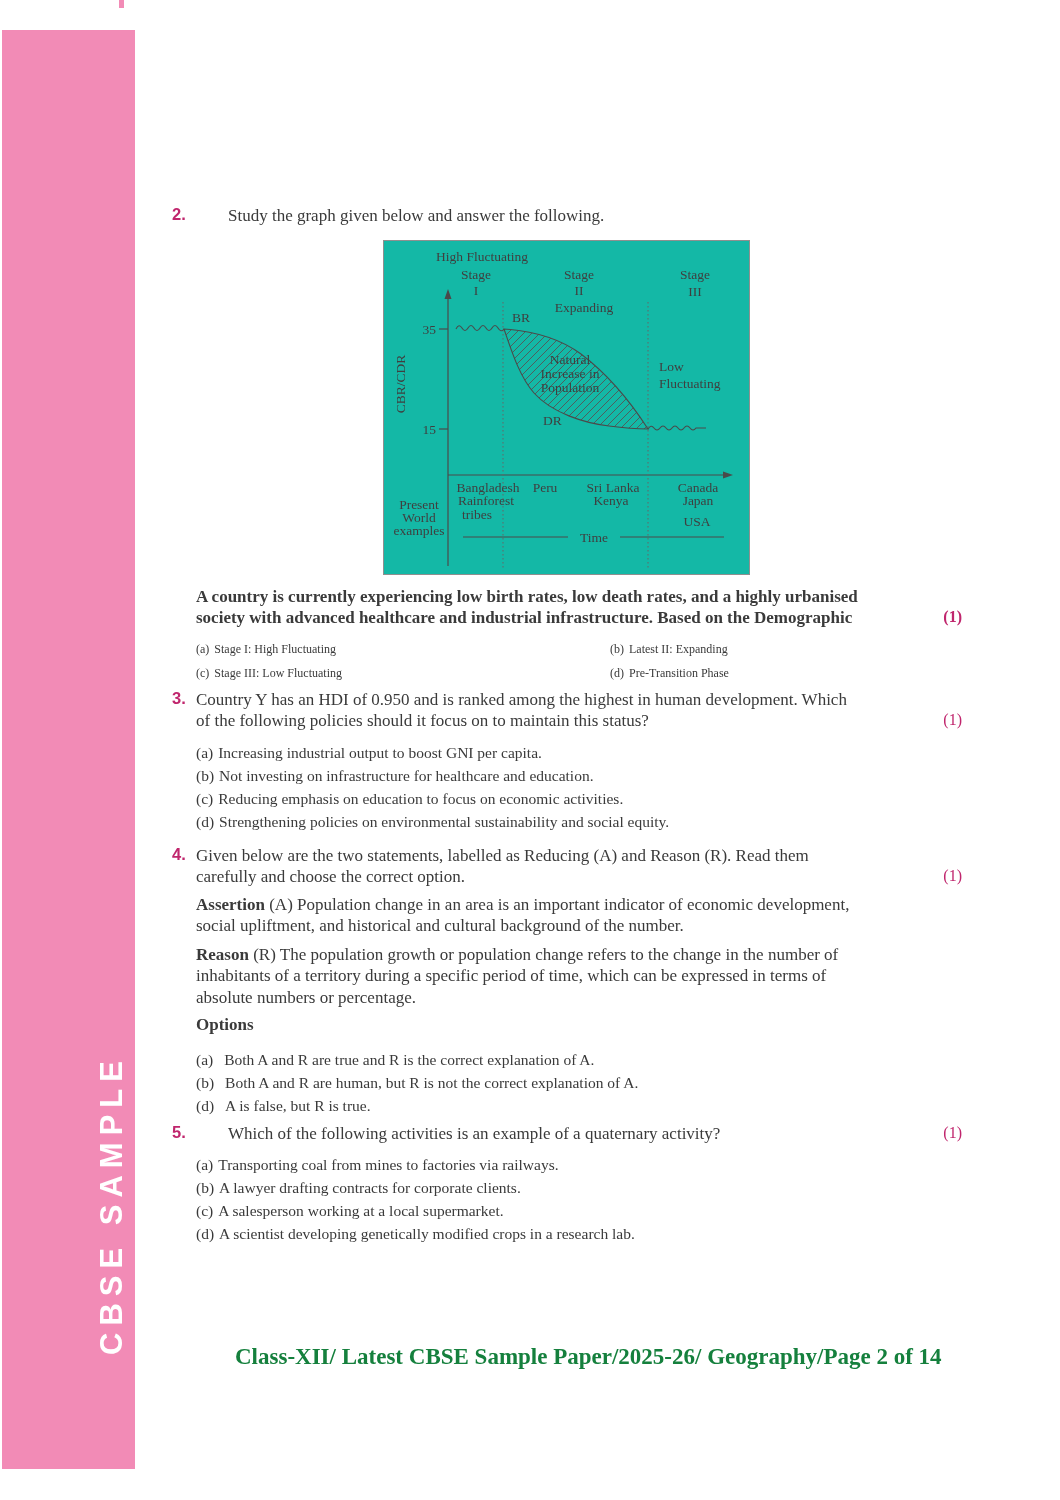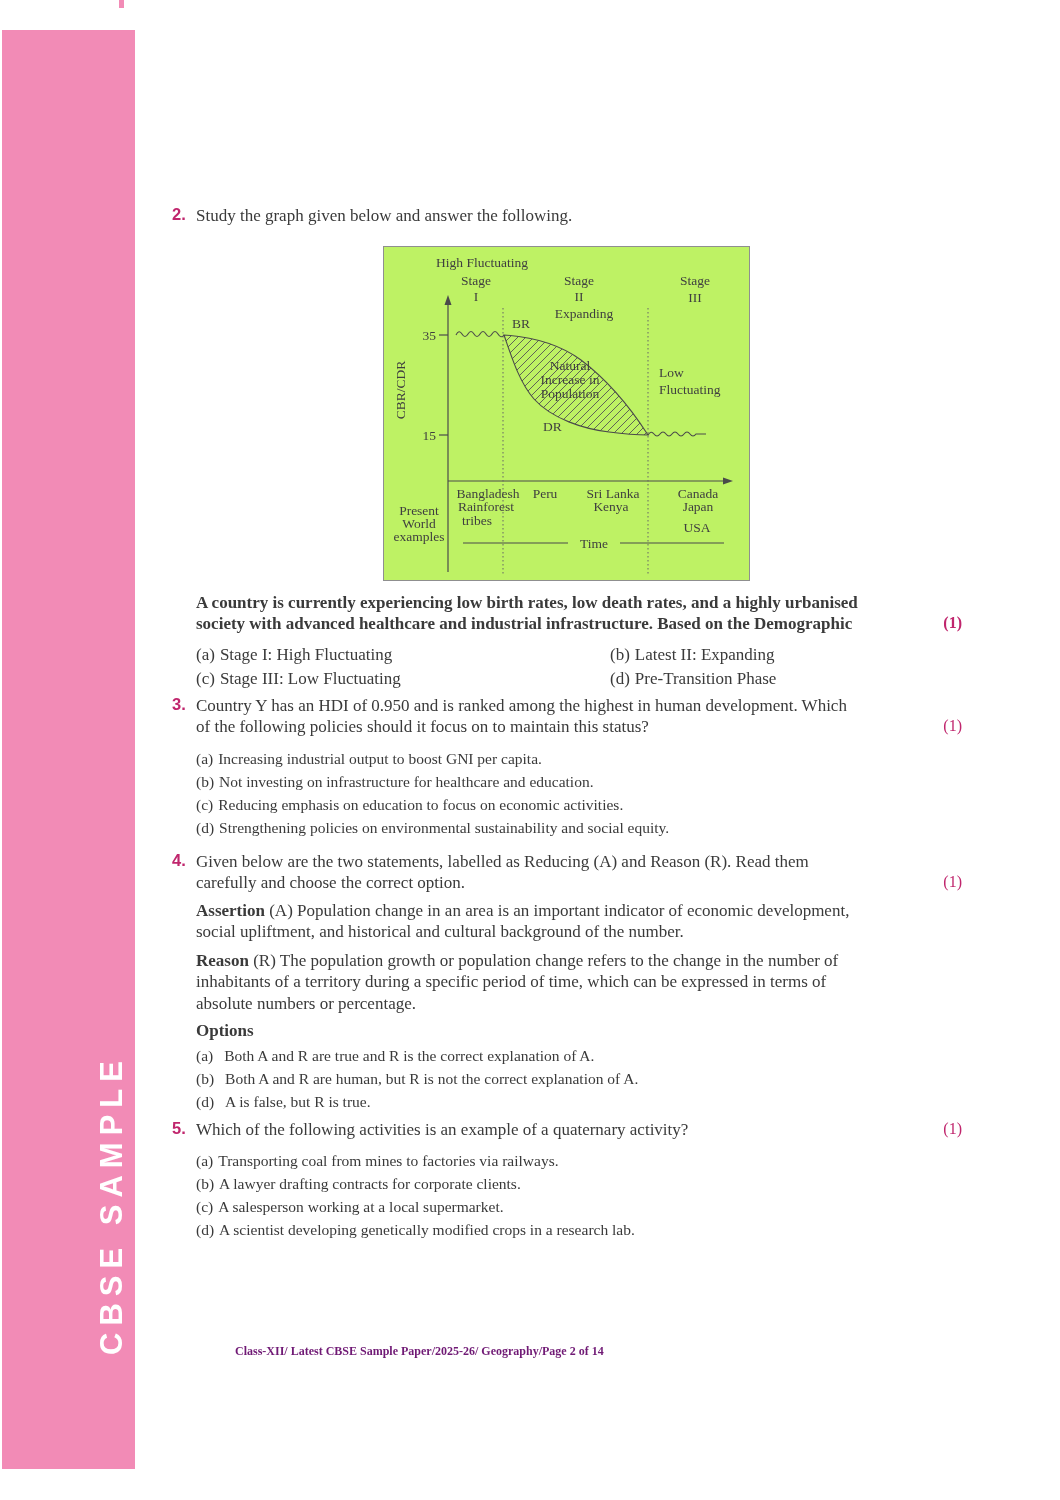--- a/index.html
+++ b/index.html
@@ -10,34 +10,34 @@
   .edge-mark{position:absolute;left:119px;top:0;width:5px;height:8px;background:#f28bb6;}
   .watermark{position:absolute;left:94px;top:1355px;width:345px;height:34px;
              transform:rotate(-90deg);transform-origin:0 0;
              font-family:"Liberation Sans",sans-serif;font-weight:700;font-size:31px;
              letter-spacing:7px;color:#ffffff;white-space:nowrap;}
   
   .content{position:absolute;left:172px;top:205px;width:790px;}
   .q{position:relative;padding-left:24px;}
   .qnum{position:absolute;left:0;top:0;font-family:"Liberation Sans",sans-serif;
         font-weight:700;font-size:16.5px;color:#c0266d;}
-  .qtext{font-size:17px;line-height:21.5px;}
+  .qtext{font-size:17px;line-height:21.5px;margin-left:32px;}
   .mark{position:absolute;right:0;bottom:1px;color:#c0266d;font-size:16px;}
-  .graph-wrap{margin:19px 0 0 187px;width:367px;height:335px;border:1px solid #8f8f8f;
-              box-sizing:border-box;background:#bef264;}
+  .graph-wrap{margin:13px 0 0 187px;width:367px;height:335px;border:1px solid #8f8f8f;
+              box-sizing:border-box;background:#14b8a6;}
   .qbody{position:relative;margin-top:11px;font-size:17px;line-height:21.5px;font-weight:bold;}
   .opt-grid{display:grid;grid-template-columns:414px 1fr;margin-top:8px;
-            font-size:17px;line-height:24px;}
+            font-size:12px;line-height:24px;}
   .opt-list{margin-top:9px;font-size:15.5px;line-height:23px;}
   .opt .ol{margin-right:5px;}
   .ar .ol{margin-right:11px;}
   .para{position:relative;font-size:17px;line-height:21.5px;}
   .bold{font-weight:700;}
   .opts-heading{margin-top:6px;font-weight:700;font-size:17px;line-height:22px;}
-  .footer{position:absolute;left:235px;top:1344px;font-weight:700;font-size:12px;color:#701a75;}
+  .footer{position:absolute;left:235px;top:1344px;font-weight:700;font-size:23px;color:#15803d;}
   .mt4{margin-top:4px;}.mt6{margin-top:6px;}.mt7{margin-top:7px;}.mt8{margin-top:8px;}
   .mt12{margin-top:12px;}
   svg text{font-family:"Liberation Serif",serif;font-size:13.5px;fill:#3f3f3f;}
 </style>
 </head>
 <body>
 
 <div class="page">
 
   <div class="sidebar"></div>
@@ -159,21 +159,21 @@
       </div>
 
       <div class="para mt7">
         <div><span class="bold">Reason</span> <span>(R)</span> <span>The population growth or population change refers to the change in the number of</span></div>
         <div>inhabitants of a territory during a specific period of time, which can be expressed in terms of</div>
         <div>absolute numbers or percentage.</div>
       </div>
 
       <div class="opts-heading">Options</div>
 
-      <div class="opt-list ar" style="margin-top:2px">
+      <div class="opt-list ar" style="margin-top:12px">
         <div class="opt"><span class="ol">(a)</span><span>Both A and R are true and R is the correct explanation of A.</span></div>
         <div class="opt"><span class="ol">(b)</span><span>Both A and R are human, but R is not the correct explanation of A.</span></div>
         <div class="opt"><span class="ol">(d)</span><span>A is false, but R is true.</span></div>
       </div>
     </div>
 
     <div class="q mt6">
       <span class="qnum">5.</span>
       <div class="para qtext">
         <div>Which of the following activities is an example of a quaternary activity?</div>

